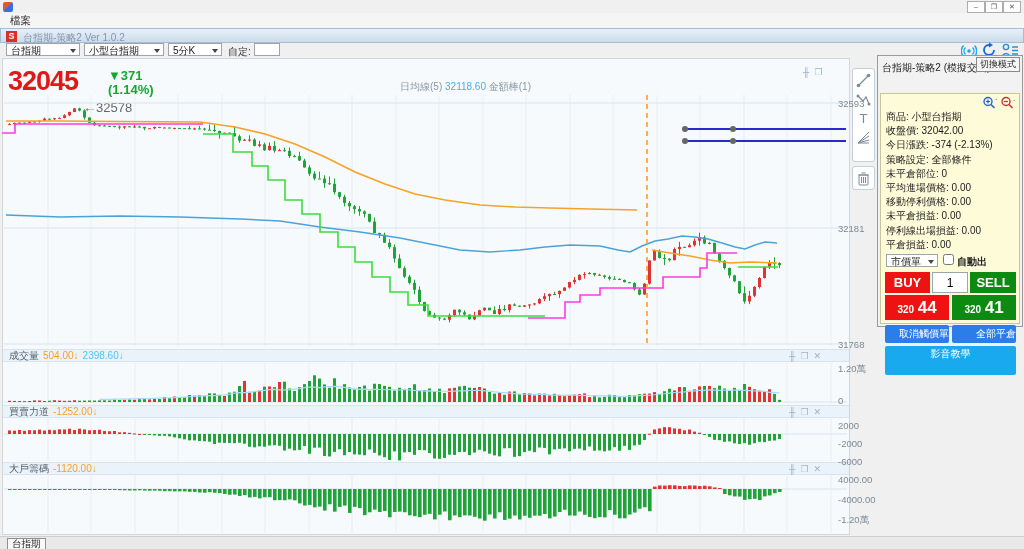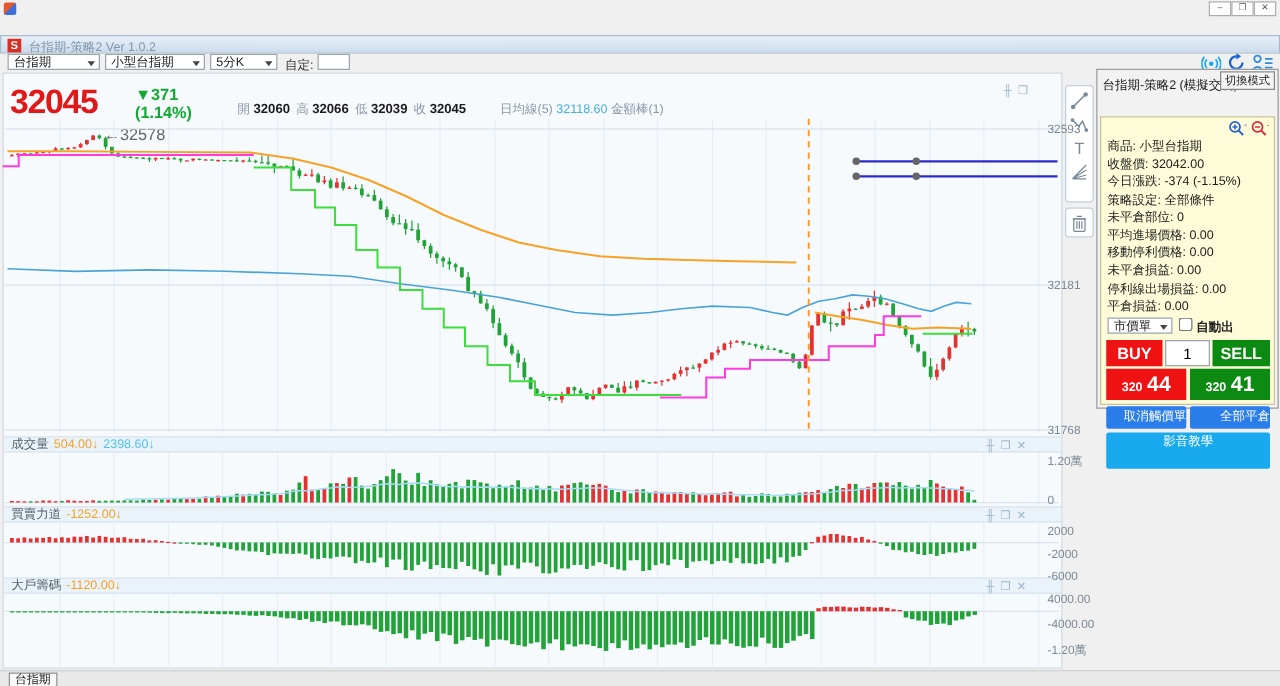--- a/index.html
+++ b/index.html
@@ -63,20 +63,23 @@
 
 <div id="app">
 
   <div class="abs" id="titlebar">
     <div class="abs" id="appicon"></div>
     <div class="abs winbtn" style="left:967px">–</div>
     <div class="abs winbtn" style="left:985px">❐</div>
     <div class="abs winbtn" style="left:1003px">✕</div>
   </div>
 
+  <div class="abs" id="menubar">
+    <span class="abs menuitem">檔案</span>
+  </div>
 
   <div class="abs" id="mdititle">
     <div class="abs" id="sicon">S</div>
     <span class="abs" id="mdititle-text">台指期-策略2 Ver 1.0.2</span>
   </div>
 
   <div class="abs" id="toolbar">
     <div class="abs dd" style="left:6px;width:74px">台指期</div>
     <div class="abs dd" style="left:84px;width:80px">小型台指期</div>
     <div class="abs dd" style="left:168px;width:54px">5分K</div>
@@ -104,21 +107,20 @@
     </span>
   </div>
 
   <span class="abs" id="wincount">視窗數量 1 2 3 4 5 6</span>
 
   <div class="abs" id="chartbox"></div>
 
   <span class="abs" id="bigprice">32045</span>
   <span class="abs" id="chg">▼371</span>
   <span class="abs" id="chgpct">(1.14%)</span>
-  <span class="abs" id="ohlcrow"><span class="ohlc-lbl">開 </span><span class="ohlc-val">32060</span><span class="ohlc-lbl">高 </span><span class="ohlc-val">32066</span><span class="ohlc-lbl">低 </span><span class="ohlc-val">32039</span><span class="ohlc-lbl">收 </span><span class="ohlc-val">32045</span></span>
   <span class="abs" id="marow">
     <span>日均線(5)</span>
     <span id="ma-val">32118.60</span>
     <span>金額棒(1)</span>
   </span>
   <span class="abs" id="annot" style="left:83px;top:100px">←32578</span>
 
   <span class="abs paneicons" style="left:800px;top:67px" id="mainicons"><span style="margin-left: 3px;">╫</span><span style="margin-left: 3px;">❐</span></span>
 
   <div class="abs panehdr" id="hdr-vol" style="left: 3px; width: 846px; top: 349px;">
@@ -1061,21 +1063,21 @@
         <svg width="15" height="13" viewBox="0 0 15 13">
             <circle cx="6" cy="5.5" r="4" stroke="#d82a3a" stroke-width="1.4" fill="none"></circle>
             <line x1="9" y1="8.5" x2="12.5" y2="12" stroke="#d82a3a" stroke-width="1.6"></line>
             <line x1="4" y1="5.5" x2="8" y2="5.5" stroke="#d82a3a" stroke-width="1.2"></line>
             <text x="13.2" y="6" font-size="7" fill="#d82a3a">-</text>
           </svg>
       </span>
       <div id="infolines">
           <div class="abs infoline" style="top: 16px;">商品: 小型台指期</div>
           <div class="abs infoline" style="top: 30.2px;">收盤價: 32042.00</div>
-          <div class="abs infoline" style="top: 44.4px;">今日漲跌: -374 (-1.15%)</div>
+          <div class="abs infoline" style="top: 44.4px;">今日漲跌: -374 (-2.13%)</div>
           <div class="abs infoline" style="top: 58.6px;">策略設定: 全部條件</div>
           <div class="abs infoline" style="top: 72.8px;">未平倉部位: 0</div>
           <div class="abs infoline" style="top: 87px;">平均進場價格: 0.00</div>
           <div class="abs infoline" style="top: 101.2px;">移動停利價格: 0.00</div>
           <div class="abs infoline" style="top: 115.4px;">未平倉損益: 0.00</div>
           <div class="abs infoline" style="top: 129.6px;">停利線出場損益: 0.00</div>
           <div class="abs infoline" style="top: 143.8px;">平倉損益: 0.00</div>
         </div>
       <div class="abs dd" style="left:5px;top:160px;width:52px;background:#fff">市價單</div>
       <input type="checkbox" class="abs" style="left: 62px; top: 160px; width: 11px; height: 11px; margin: 0px;">

